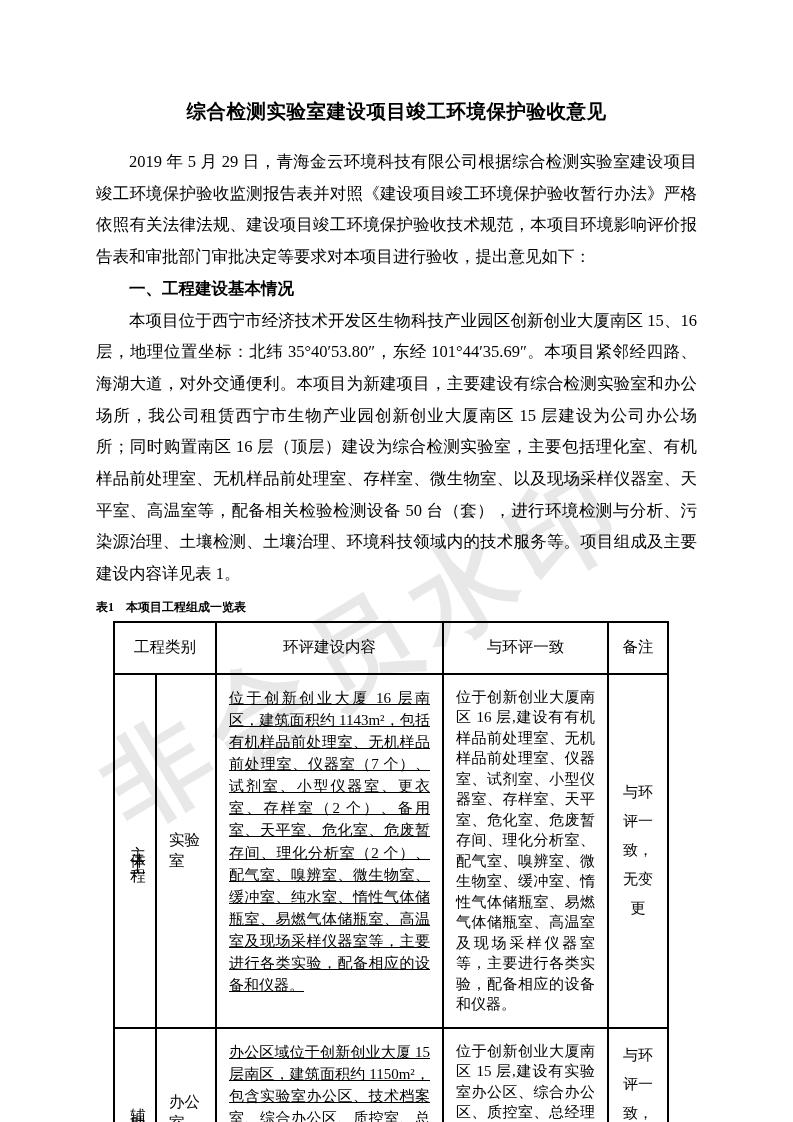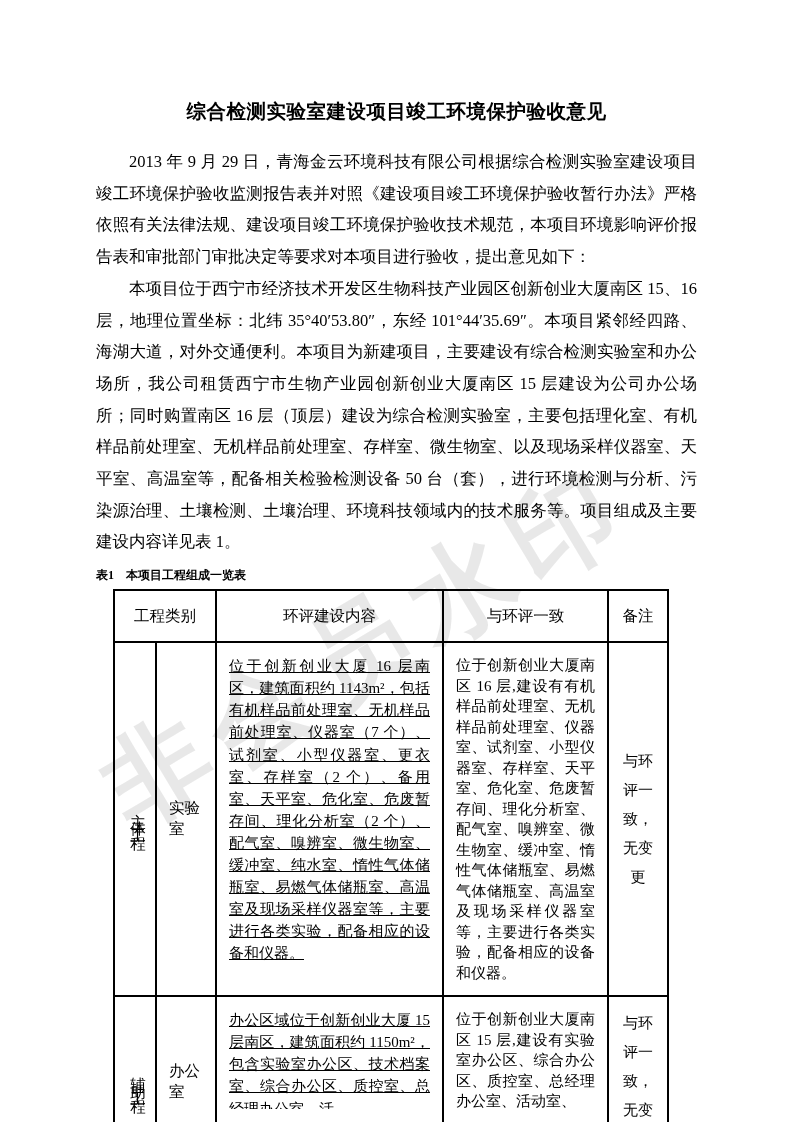--- a/index.html
+++ b/index.html
@@ -132,22 +132,23 @@
 <body>
 
 <div class="page">
 
   <div class="watermark wm-main" style="color: rgb(215, 215, 215);">非会员水印</div>
 
   <div class="content">
 
     <h1 class="doc-title">综合检测实验室建设项目竣工环境保护验收意见</h1>
 
-    <p class="body-p">2013 年 9 月 29 日，青海金云环境科技有限公司根据综合检测实验室建设项目竣工环境保护验收监测报告表并对照《建设项目竣工环境保护验收暂行办法》严格依照有关法律法规、建设项目竣工环境保护验收技术规范，本项目环境影响评价报告表和审批部门审批决定等要求对本项目进行验收，提出意见如下：</p>
+    <p class="body-p">2019 年 5 月 29 日，青海金云环境科技有限公司根据综合检测实验室建设项目竣工环境保护验收监测报告表并对照《建设项目竣工环境保护验收暂行办法》严格依照有关法律法规、建设项目竣工环境保护验收技术规范，本项目环境影响评价报告表和审批部门审批决定等要求对本项目进行验收，提出意见如下：</p>
 
+    <p class="h-section">一、工程建设基本情况</p>
 
 
     <p class="body-p">本项目位于西宁市经济技术开发区生物科技产业园区创新创业大厦南区 15、16 层，地理位置坐标：北纬 35°40′53.80″，东经 101°44′35.69″。本项目紧邻经四路、海湖大道，对外交通便利。本项目为新建项目，主要建设有综合检测实验室和办公场所，我公司租赁西宁市生物产业园创新创业大厦南区 15 层建设为公司办公场所；同时购置南区 16 层（顶层）建设为综合检测实验室，主要包括理化室、有机样品前处理室、无机样品前处理室、存样室、微生物室、以及现场采样仪器室、天平室、高温室等，配备相关检验检测设备 50 台（套），进行环境检测与分析、污染源治理、土壤检测、土壤治理、环境科技领域内的技术服务等。项目组成及主要建设内容详见表 1。</p>
 
     <p class="tbl-caption">表1　本项目工程组成一览表</p>
 
     <table class="composition">
       <colgroup>
         <col class="c-cat1">
         <col class="c-cat2">

